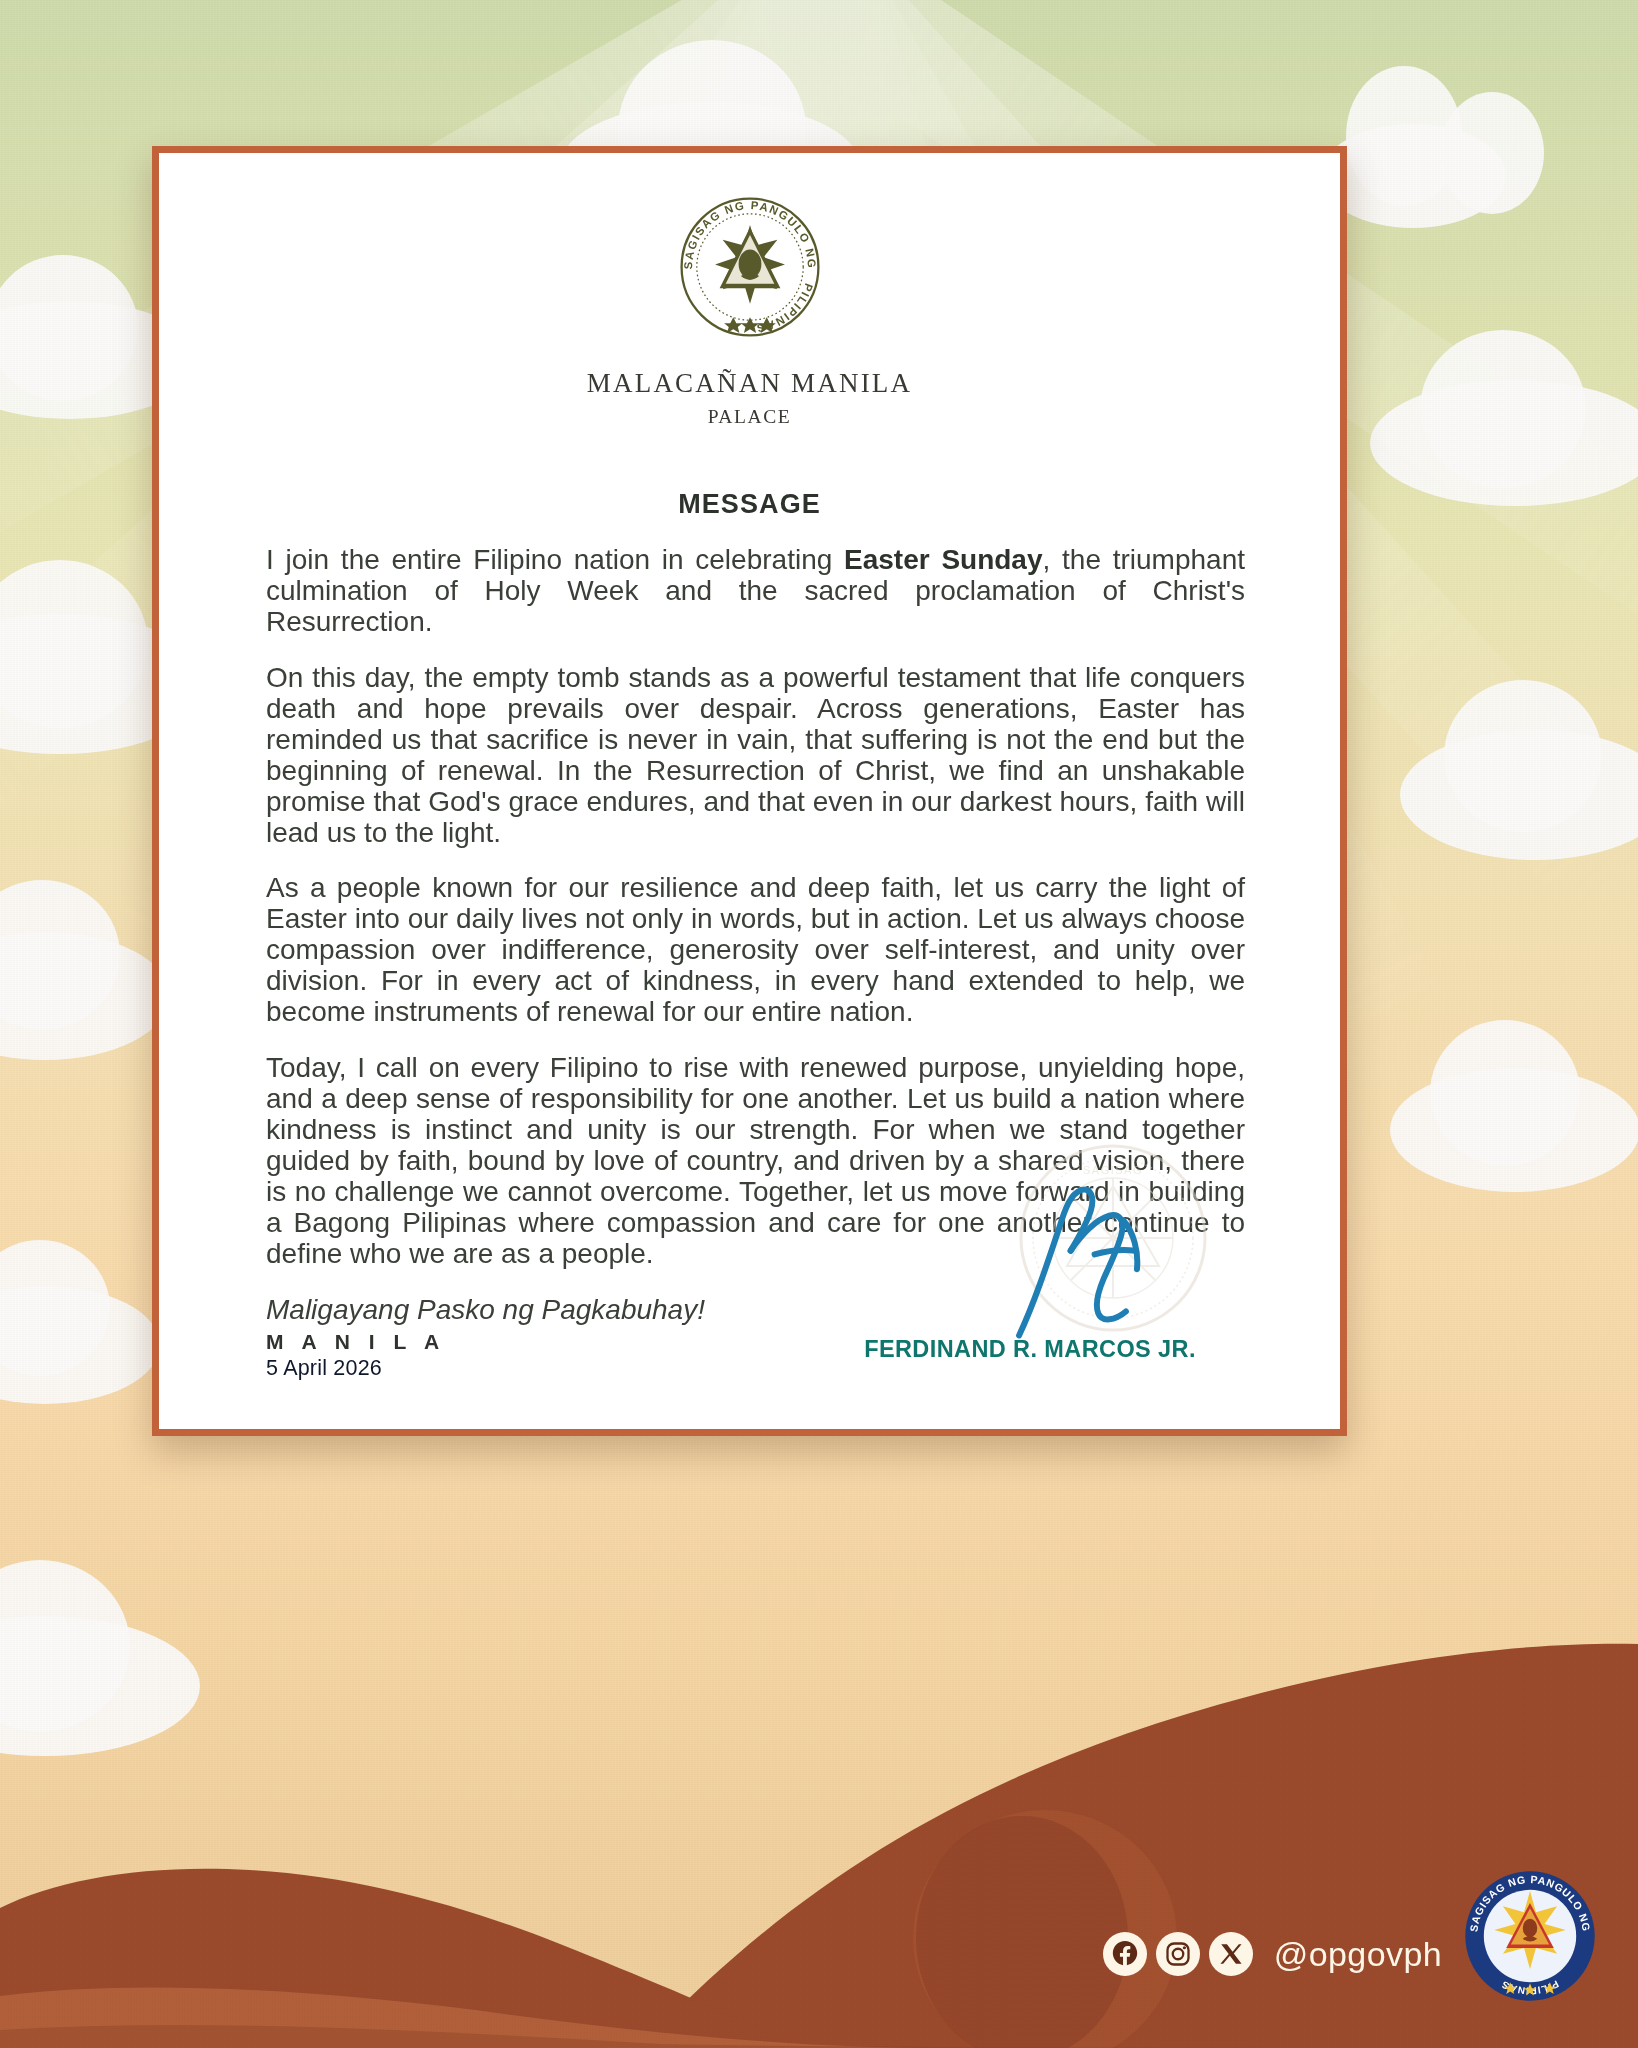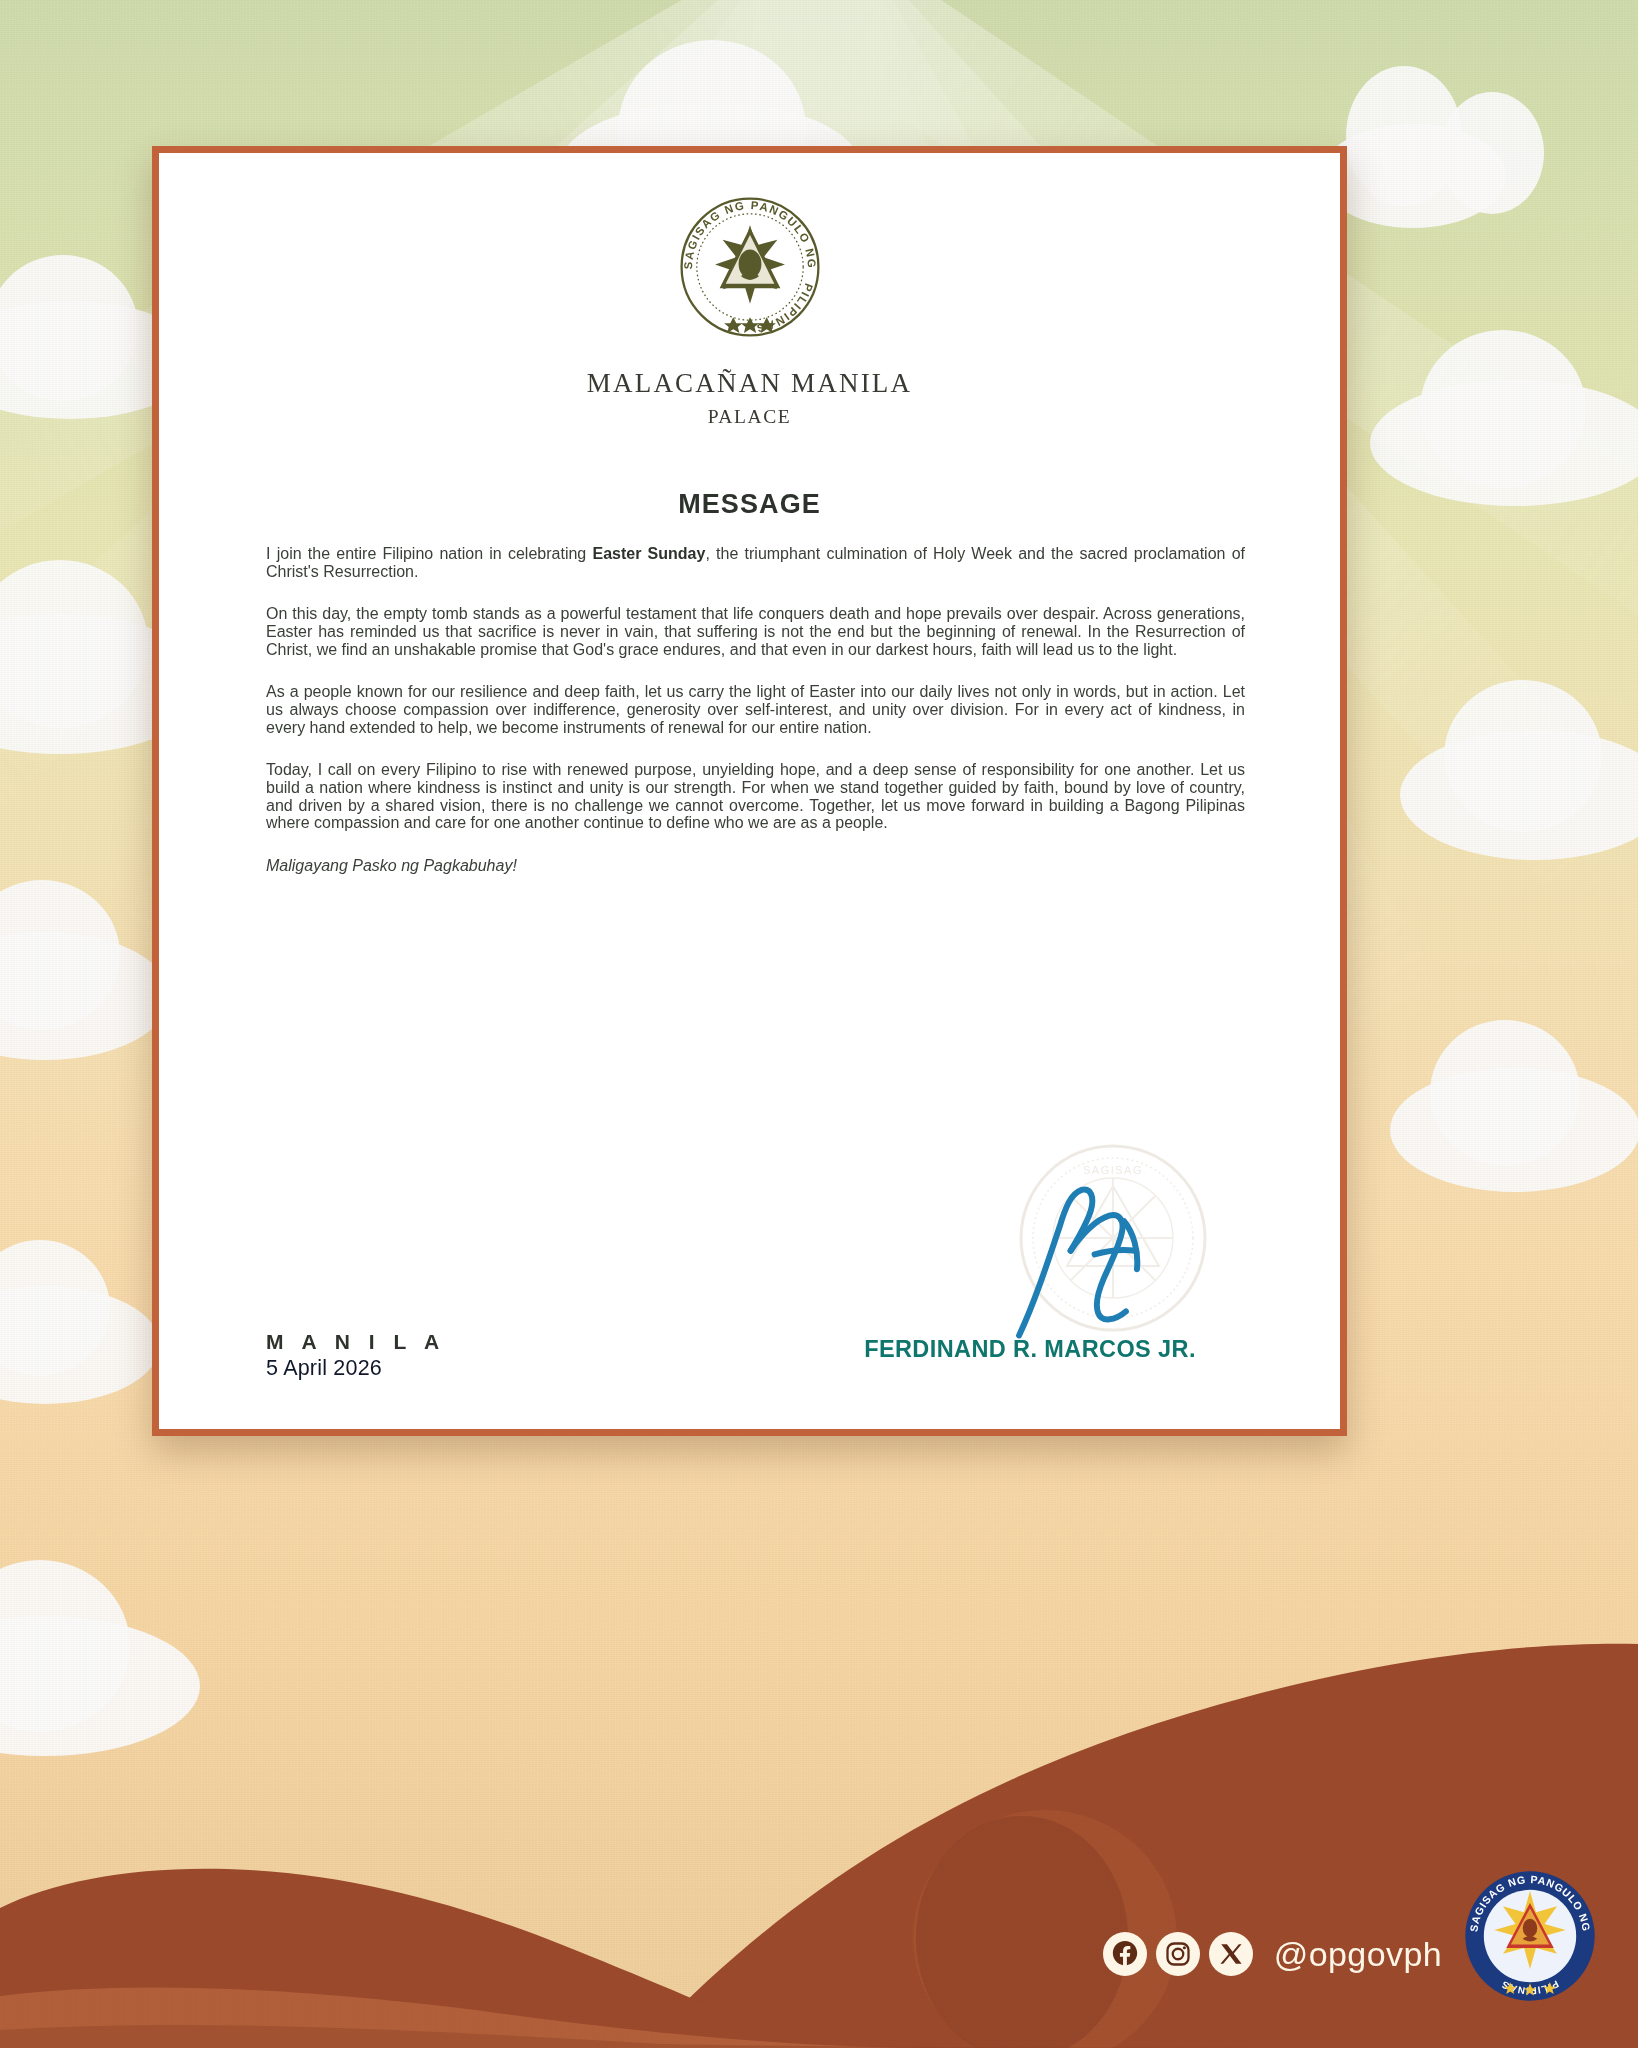--- a/index.html
+++ b/index.html
@@ -70,21 +70,21 @@
     font-size:19.5px;letter-spacing:1.6px;color:#3a3a34;margin-top:7px;
   }
 
   .msg-heading{
     position:absolute;left:0;right:0;top:336px;text-align:center;
     font-size:27px;font-weight:bold;letter-spacing:1.1px;color:#2d332c;
   }
 
   .body{
     position:absolute;left:107px;right:95px;top:392px;
-    color:#3a3f38;font-size:16px;line-height:1.105;
+    color:#3a3f38;font-size:28px;line-height:1.105;
     text-align:justify;
   }
   .body p{margin:0 0 25px 0;}
   .body p:last-child{margin-bottom:17px;}
   .body .it{}
   .body .bd{font-weight:bold;color:#2d332c;}
   .greeting{font-style:italic;}
 
   
   .sig-block{position:absolute;right:95px;top:985px;width:430px;height:250px;}

